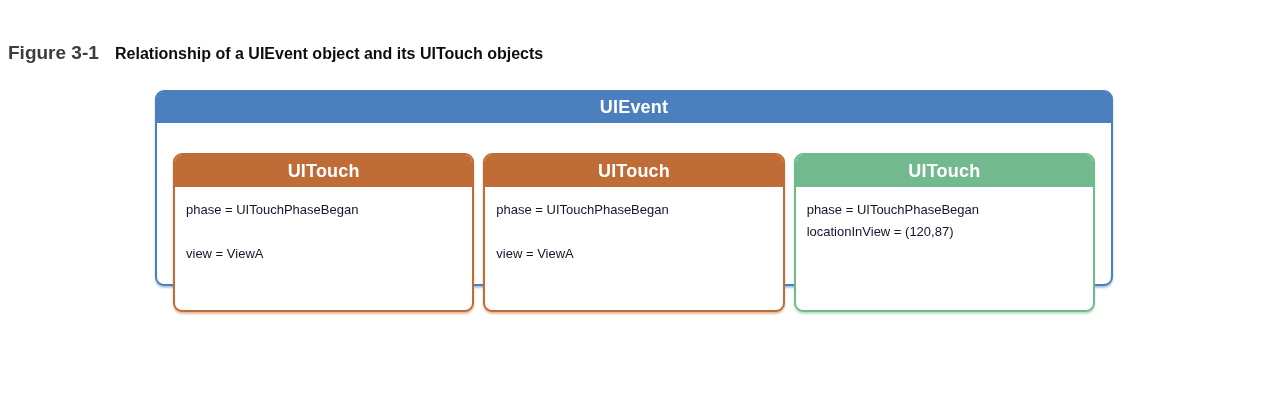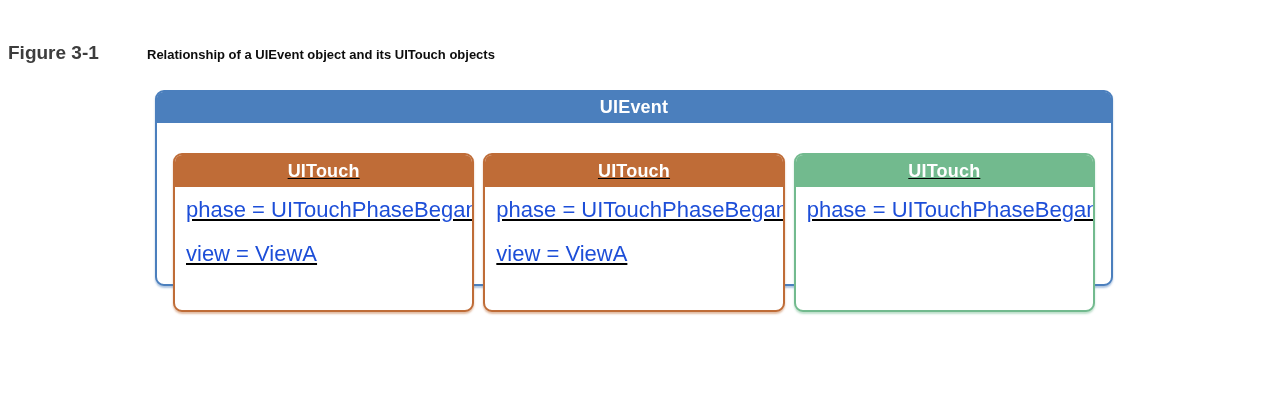--- a/index.html
+++ b/index.html
@@ -1,15 +1,15 @@
 <!DOCTYPE html>
 <html><head>
 <meta charset="utf-8">
 <style>
-  * { margin: 0; padding: 0; box-sizing: border-box; gap: 32px; }
+  * { margin: 0; padding: 0; box-sizing: border-box; }
   html, body {
     width: 1280px; height: 405px;
     background: #ffffff;
     font-family: "Liberation Sans", "DejaVu Sans", sans-serif;
     overflow: hidden;
     position: relative;
   }
 
   
   .figure-row {
@@ -19,21 +19,21 @@
     align-items: baseline;
     white-space: nowrap;
   }
   .figure-label {
     font-size: 19px;
     font-weight: 700;
     color: #3d3d3d;
     min-width: 107px;
   }
   .figure-caption {
-    font-size: 13px;
+    font-size: 16px;
     font-weight: 600;
     color: #0d0d0d;
   }
 
   
   .uievent-box {
     position: absolute;
     left: 155px; top: 90px;
     width: 958px; height: 196px;
     background: #ffffff;
@@ -49,21 +49,20 @@
     font-size: 18px;
     font-weight: 700;
     text-align: center;
     line-height: 31px;
     letter-spacing: 0.2px;
   }
   .uievent-content {
     display: flex;
     gap: 9px;
     padding: 30px 16px 0 16px;
-    text-decoration: underline;
   }
 
   
   .uitouch-box {
     flex: 1;
     height: 159px;
     background: #ffffff;
     border-radius: 9px;
     overflow: hidden;
   }
@@ -83,24 +82,24 @@
     text-align: center;
     line-height: 32px;
     letter-spacing: 0.2px;
   }
   .accent-orange .uitouch-header { background: #bf6c37; }
   .accent-green  .uitouch-header { background: #72ba8e; }
   .uitouch-lines {
     padding: 12px 10px 0 11px;
   }
   .line {
-    font-size: 22px;
+    font-size: 13px;
     line-height: 22px;
     min-height: 22px;
-    color: #1d4ed8;
+    color: #0f172a;
     white-space: nowrap;
   }
 </style>
 </head>
 <body>
 
 <div class="figure-row">
   <span class="figure-label">Figure 3-1</span>
   <span class="figure-caption">Relationship of a UIEvent object and its UITouch objects</span>
 </div>
@@ -124,18 +123,19 @@
         <div class="line">phase = UITouchPhaseBegan</div>
         <div class="line"></div>
         <div class="line">view = ViewA</div>
       </div>
     </div>
 
     <div class="uitouch-box accent-green">
       <div class="uitouch-header">UITouch</div>
       <div class="uitouch-lines">
         <div class="line">phase = UITouchPhaseBegan</div>
+        <div class="line">locationInView = (120,87)</div>
         <div class="line"></div>
       </div>
     </div>
 
   </div>
 </div>
 
 </body></html>

